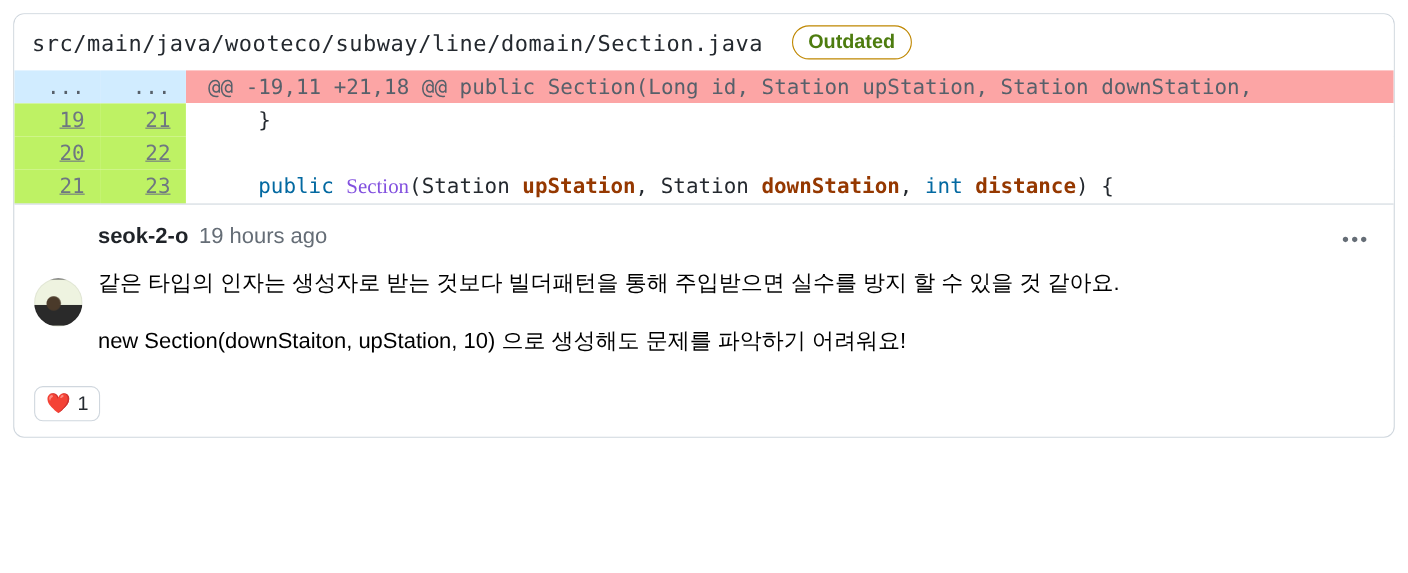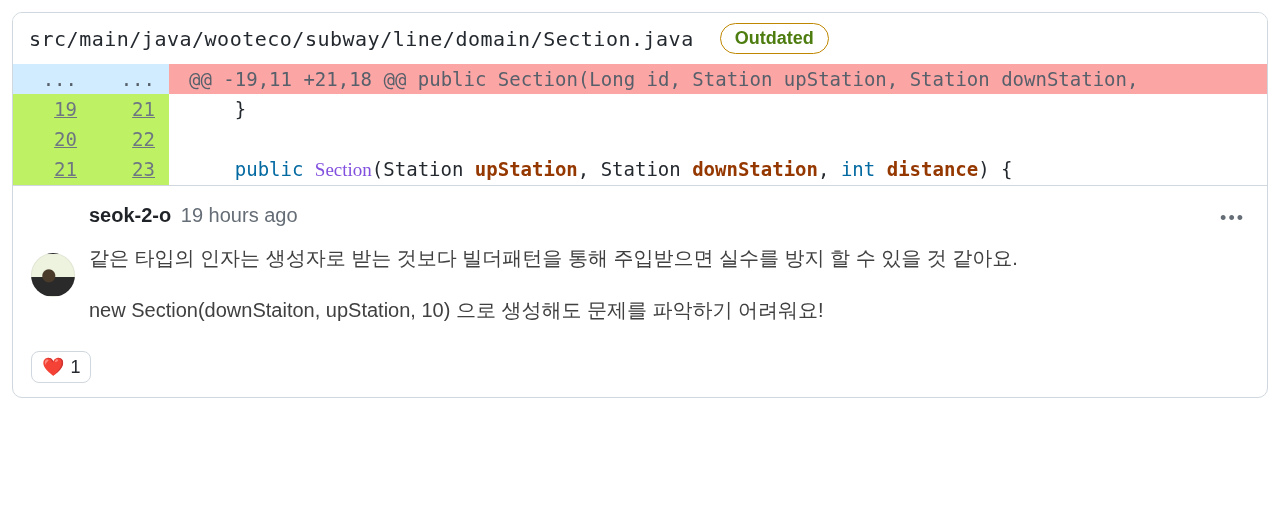--- a/index.html
+++ b/index.html
@@ -84,21 +84,21 @@
     flex-shrink: 0;
     background:
       radial-gradient(circle at 40% 52%, #4a3a2a 0 6px, transparent 7px),
       linear-gradient(180deg, #eef3e0 0 55%, #2a2a2a 55% 100%);
     border: 1px solid rgba(0,0,0,0.05);
   }
   .comment-body { flex: 1; font-size: 20px; }
   .author-line { margin-bottom: 14px; }
   .author-name { font-weight: 700; color: #1f2328; }
   .timestamp { color: #656d76; margin-left: 4px; }
-  .comment-text { line-height: 1.7; color: #404040; }
+  .comment-text { line-height: 1.7; color: #000000; }
   .comment-text p { margin-bottom: 18px; }
   .actions-menu {
     position: absolute;
     top: 18px; right: 18px;
     color: #656d76;
     font-size: 18px;
     letter-spacing: 2px;
     cursor: pointer;
     padding: 4px;
   }

